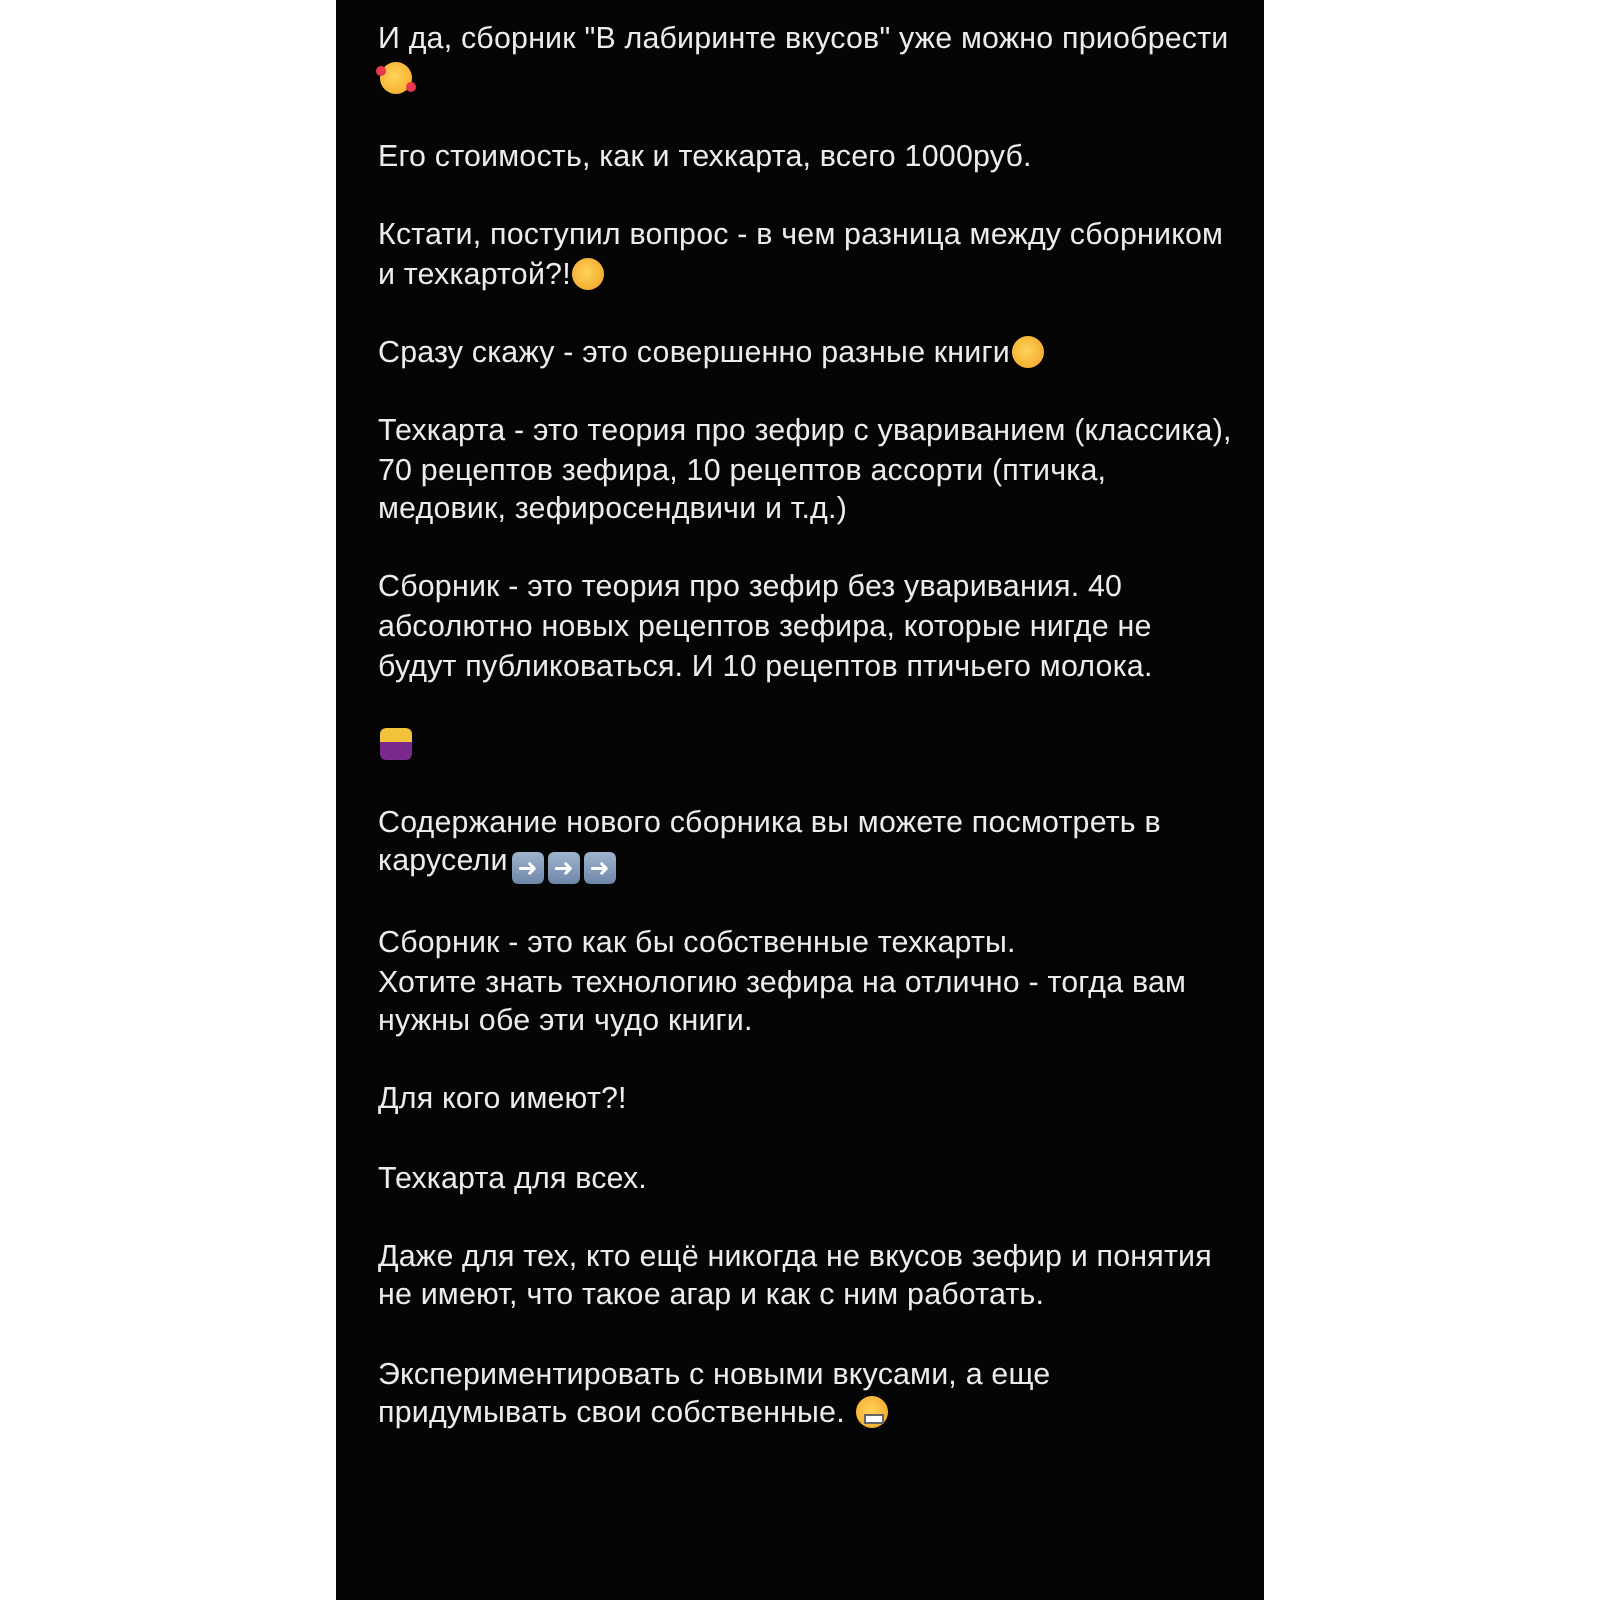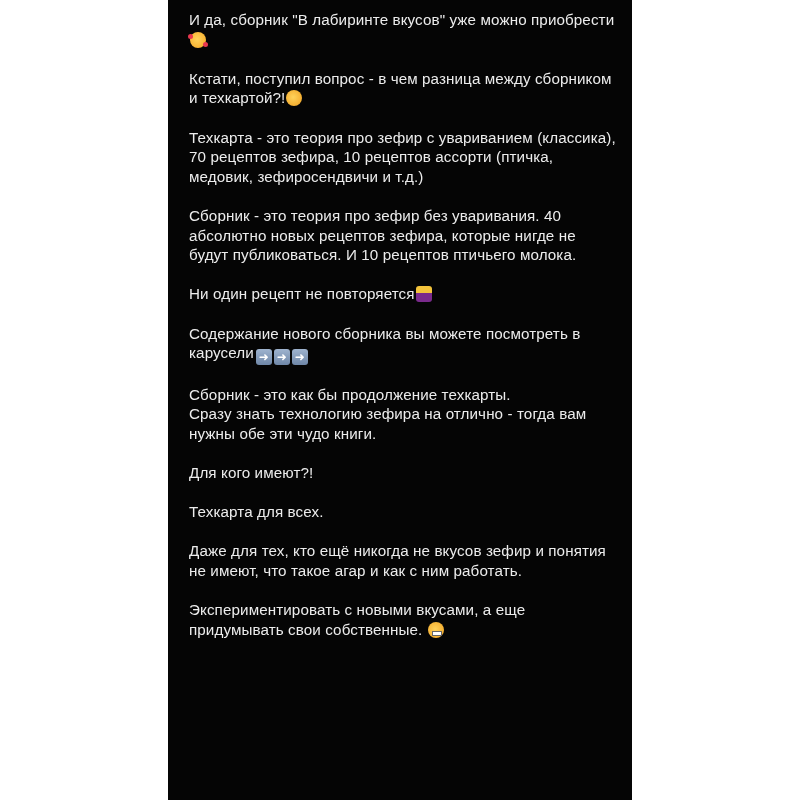--- a/index.html
+++ b/index.html
@@ -71,34 +71,36 @@
     }
   </style>
 </head>
 <body>
 
 <div class="panel">
   <div class="content">
 
     <p class="para"><span>И да, сборник "В лабиринте вкусов" уже можно приобрести</span><span class="emoji smiling-hearts"></span></p>
 
+    <p class="para"><span>Его стоимость, как и техкарта, всего 1000руб.</span></p>
 
     <p class="para"><span>Кстати, поступил вопрос - в чем разница между сборником и техкартой?!</span><span class="emoji thinking"></span></p>
 
+    <p class="para"><span>Сразу скажу - это совершенно разные книги</span><span class="emoji relieved"></span></p>
 
     <p class="para"><span>Техкарта - это теория про зефир с увариванием (классика), 70 рецептов зефира, 10 рецептов ассорти (птичка, медовик, зефиросендвичи и т.д.)</span></p>
 
     <p class="para"><span>Сборник - это теория про зефир без уваривания. 40 абсолютно новых рецептов зефира, которые нигде не будут публиковаться. И 10 рецептов птичьего молока.</span></p>
 
-    <p class="para"><span>Ни один рецепт не повторяется</span><span class="emoji facepalm"></span></p>
+    <p class="para"><span class="emoji facepalm"></span></p>
 
     <p class="para"><span>Содержание нового сборника вы можете посмотреть в карусели</span><span class="emoji arrow">➜</span><span class="emoji arrow">➜</span><span class="emoji arrow">➜</span></p>
 
-    <p class="para tight"><span>Сборник - это как бы продолжение техкарты.</span></p>
-    <p class="para"><span>Сразу знать технологию зефира на отлично - тогда вам нужны обе эти чудо книги.</span></p>
+    <p class="para tight"><span>Сборник - это как бы собственные техкарты.</span></p>
+    <p class="para"><span>Хотите знать технологию зефира на отлично - тогда вам нужны обе эти чудо книги.</span></p>
 
     <p class="para"><span>Для кого имеют?!</span></p>
 
     <p class="para"><span>Техкарта для всех.</span></p>
 
     <p class="para"><span>Даже для тех, кто ещё никогда не вкусов зефир и понятия не имеют, что такое агар и как с ним работать.</span></p>
 
 
     <p class="para"><span>Экспериментировать с новыми вкусами, а еще придумывать свои собственные. </span><span class="emoji grimacing"></span></p>
 

